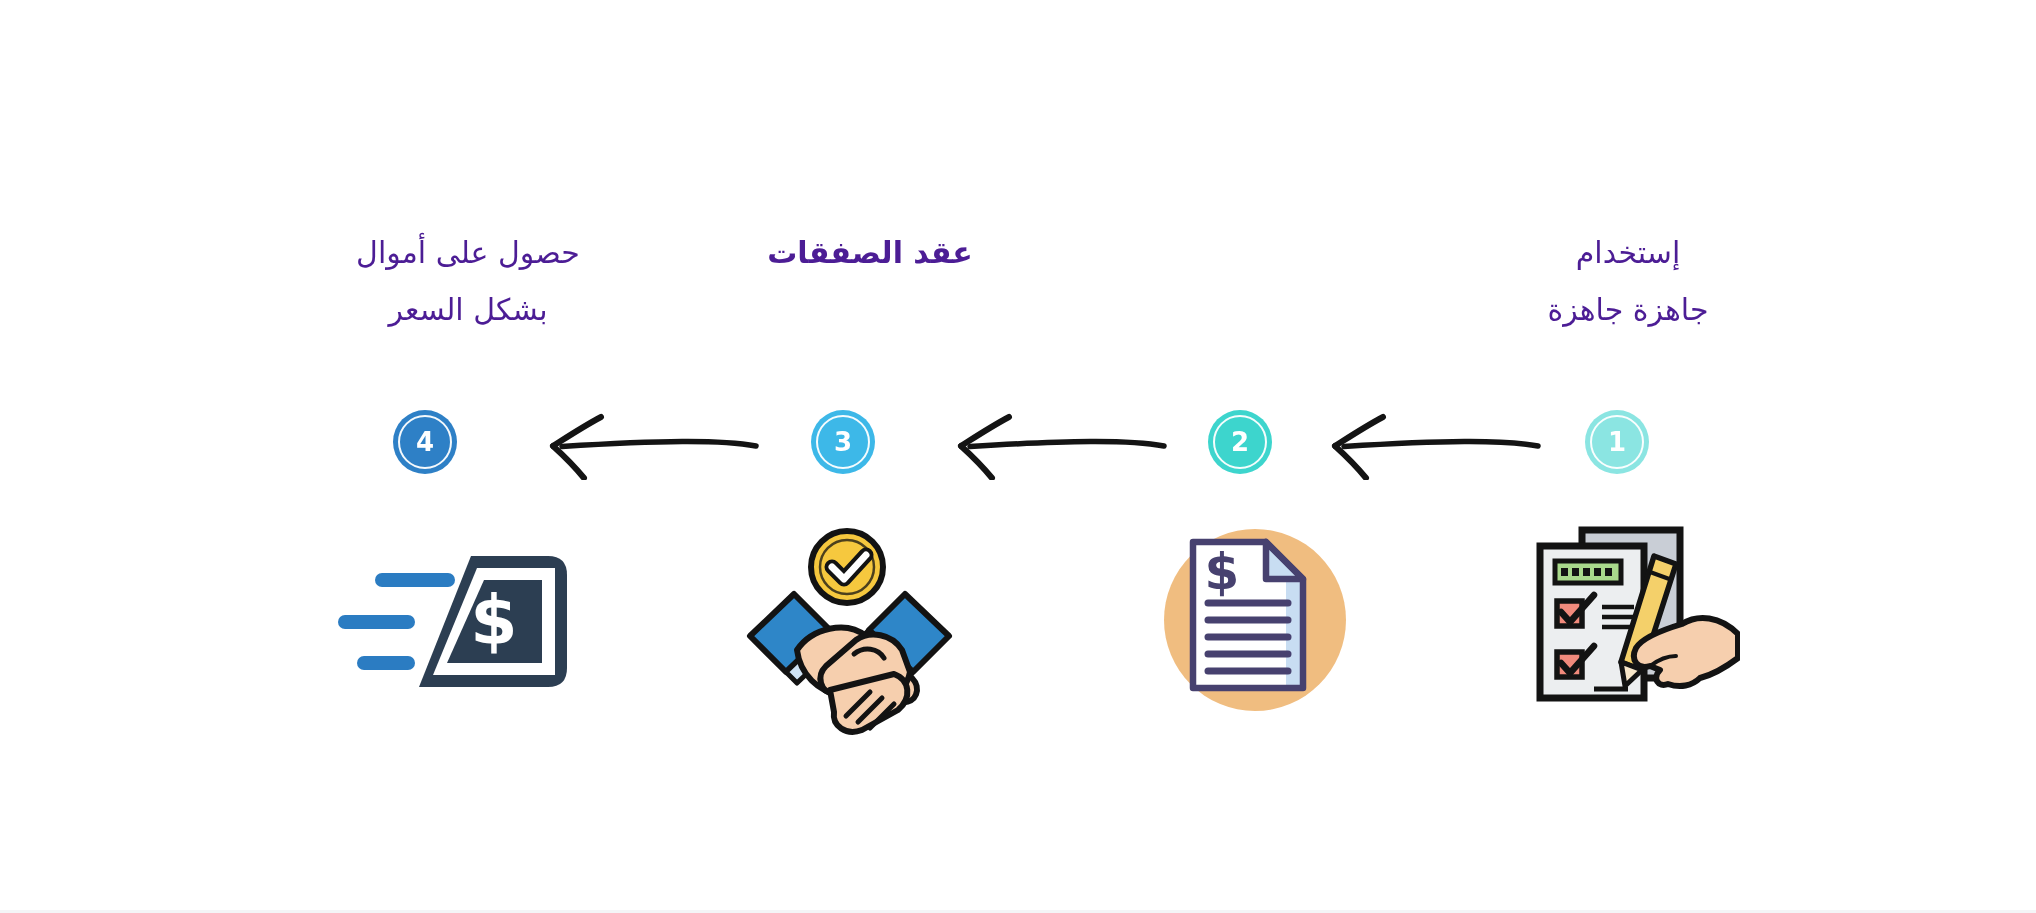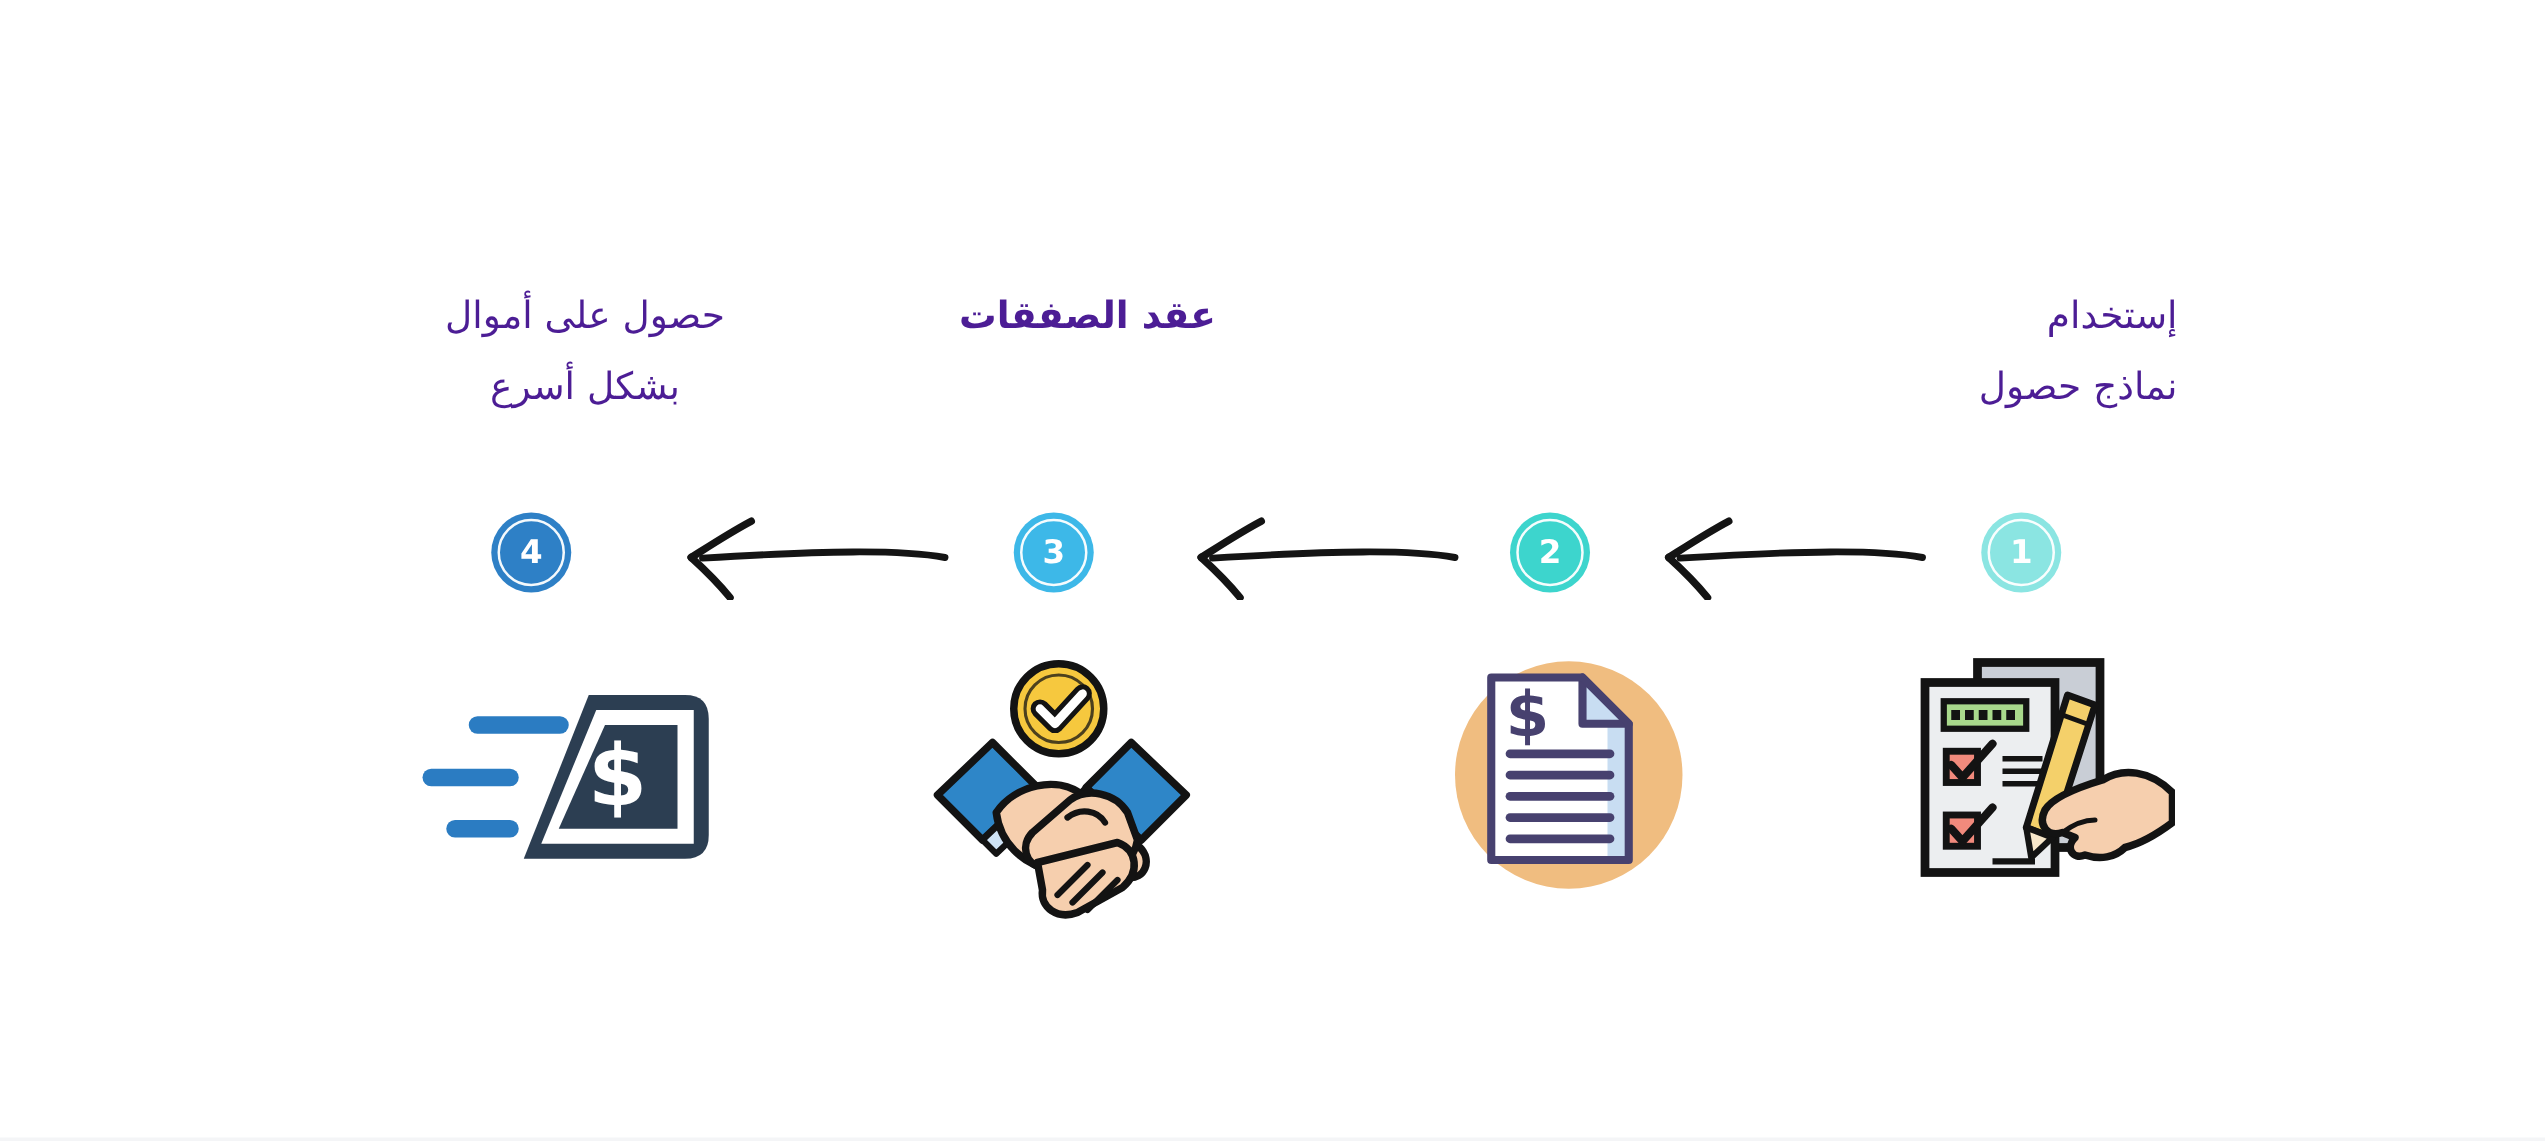--- a/index.html
+++ b/index.html
@@ -14,21 +14,21 @@
   .step-title{
     position:absolute;
     top:224px;
     text-align:center;
     direction:rtl;
     color:#4c1d95;
     font-size:30px;
     line-height:57px;
     white-space:nowrap;
   }
-  #title-1{left:1422px;width:320px;text-align:right;}
+  #title-1{left:1468px;width:320px;}
   #title-2{left:1100px;width:360px;}
   #title-3{left:690px;width:360px;font-weight:bold;}
   #title-4{left:308px;width:320px;}
 
   .step-circle{
     position:absolute;
     top:410px;
     width:64px;height:64px;
     border-radius:50%;
     display:flex;align-items:center;justify-content:center;
@@ -66,21 +66,21 @@
   }
   svg{display:block;width:100%;height:100%;}
 </style>
 </head>
 <body>
 
 <div class="canvas">
 
   <div class="step-title" id="title-1">
     <div>إستخدام</div>
-    <div>نماذج حصول</div>
+    <div>جاهزة جاهزة</div>
   </div>
   <div class="step-circle" id="circle-1" style="background: rgb(139, 229, 226);">
     <span class="ring"></span>
     <span class="circle-num">1</span>
   </div>
   <div class="icon" id="icon-1">
     <svg viewBox="0 0 210 200">
       <rect x="52" y="18" width="98" height="148" fill="#c9ced6" stroke="#131313" stroke-width="7"></rect>
       <rect x="10" y="34" width="104" height="152" fill="#eceef0" stroke="#131313" stroke-width="7"></rect>
       <rect x="25" y="49" width="66" height="22" fill="#a9d98c" stroke="#131313" stroke-width="5"></rect>
@@ -173,21 +173,21 @@
   <div class="arrow" id="arrow-3">
     <svg viewBox="0 0 225 75">
       <path d="M216,41 C180,34.5 120,35.5 22,41.5" stroke="#141414" stroke-width="5.5" fill="none" stroke-linecap="round"></path>
       <path d="M61,12 C44,21 28,31.5 13,41" stroke="#141414" stroke-width="6" fill="none" stroke-linecap="round"></path>
       <path d="M13,41 C24,51 35,62 44,73" stroke="#141414" stroke-width="6" fill="none" stroke-linecap="round"></path>
     </svg>
   </div>
 
   <div class="step-title" id="title-4">
     <div>حصول على أموال</div>
-    <div>بشكل أسرع</div>
+    <div>بشكل السعر</div>
   </div>
   <div class="step-circle" id="circle-4" style="background: rgb(46, 128, 198);">
     <span class="ring"></span>
     <span class="circle-num">4</span>
   </div>
   <div class="icon" id="icon-4">
     <svg viewBox="0 0 250 180">
       <g stroke="#2b7cc2" stroke-width="14" stroke-linecap="round">
         <line x1="52" y1="40" x2="118" y2="40"></line>
         <line x1="15" y1="82" x2="78" y2="82"></line>

